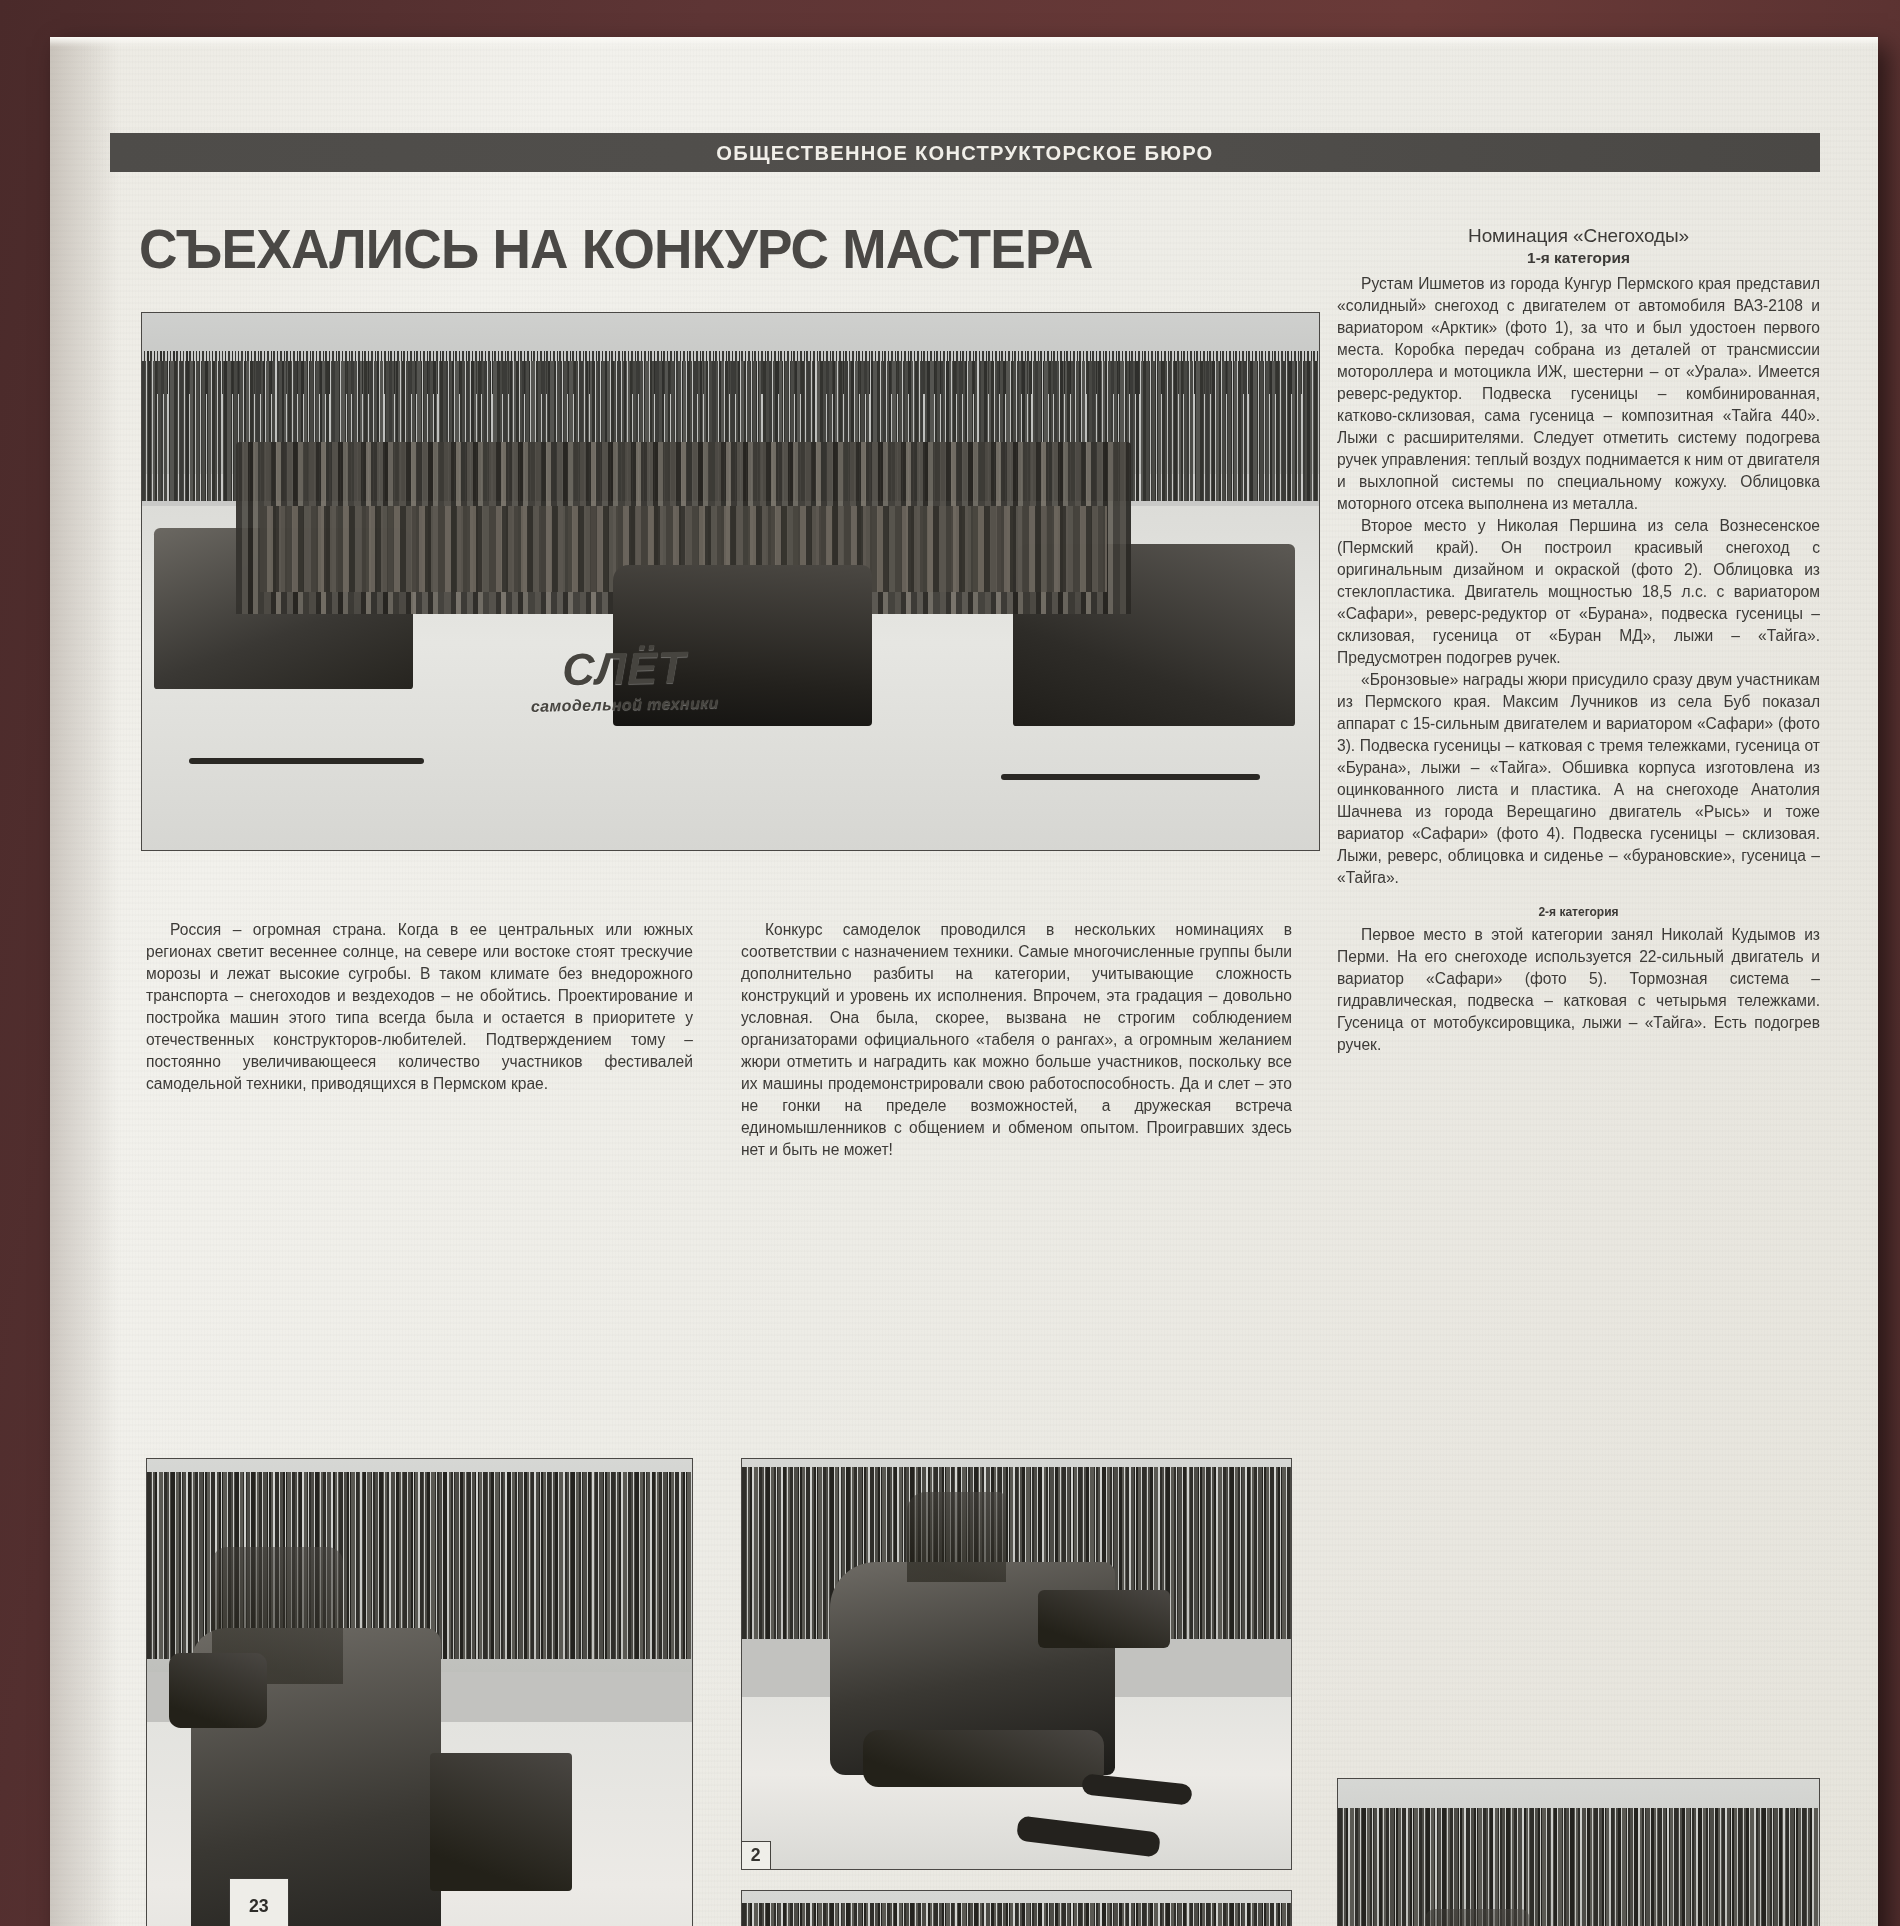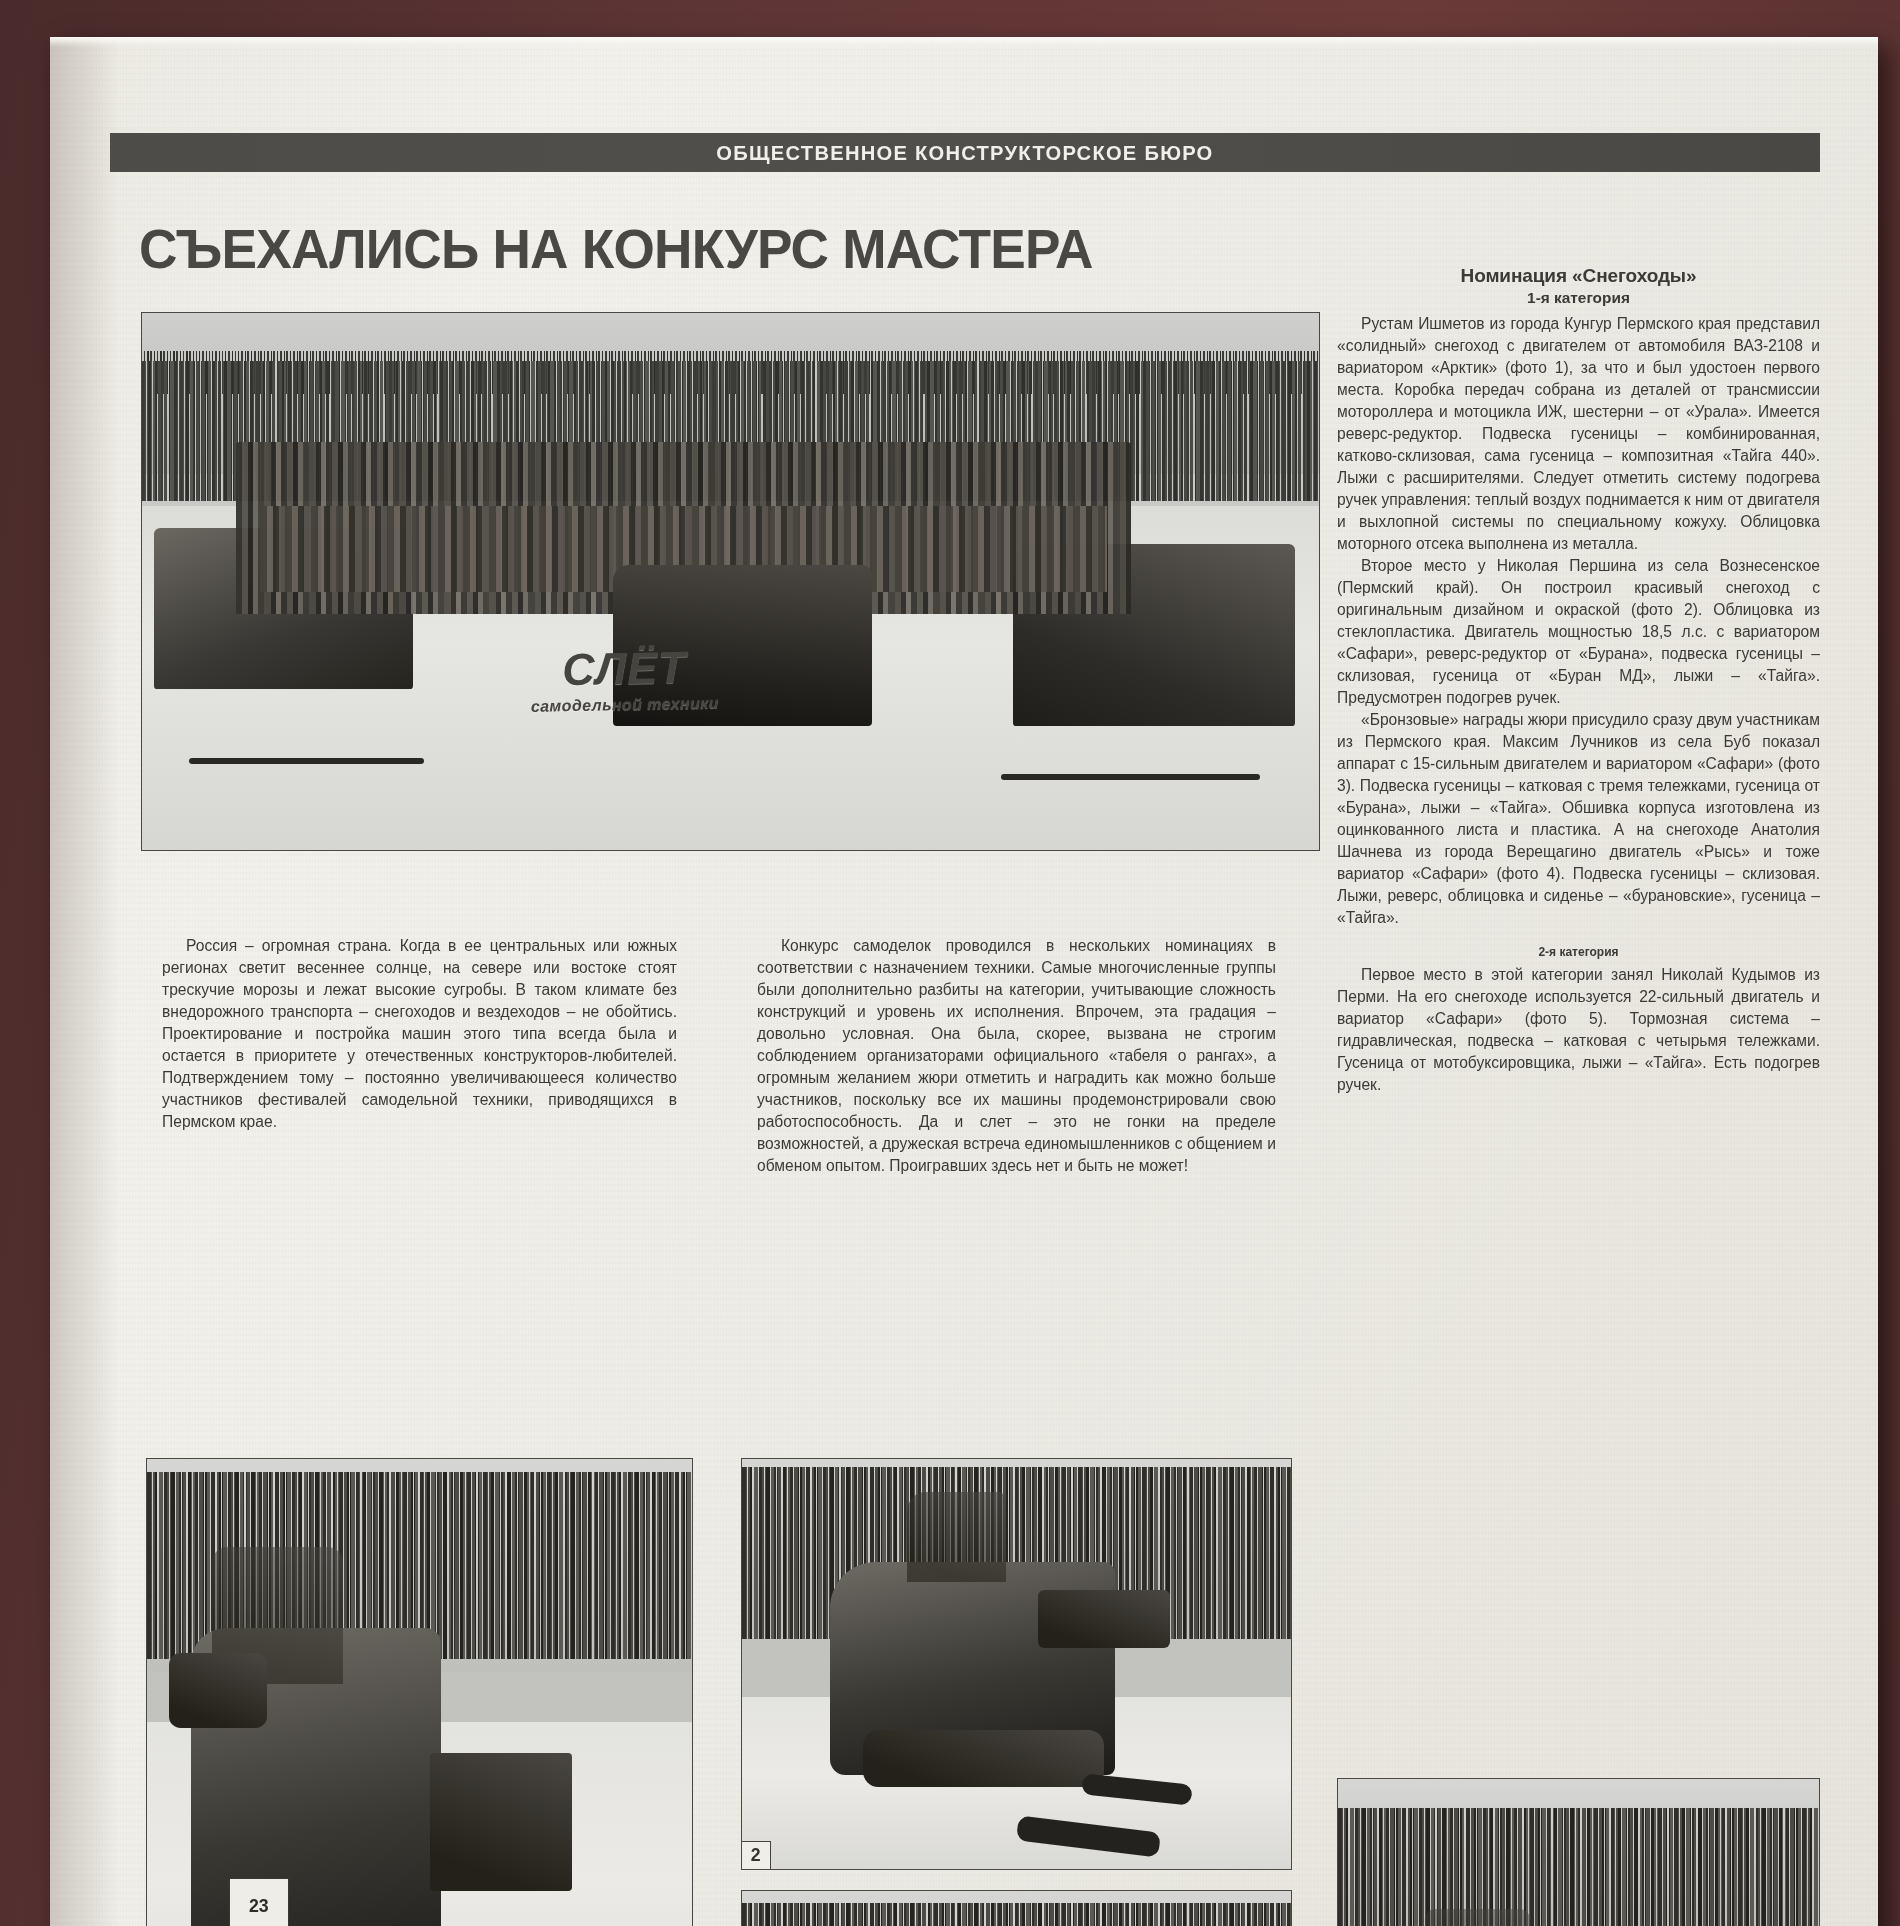--- a/index.html
+++ b/index.html
@@ -174,45 +174,44 @@
   
   .col {
     position: absolute;
     color: #3c3a37;
     font-size: 15.6px;
     line-height: 22px;
     text-align: justify;
     text-justify: inter-word;
     hyphens: manual;
   }
-  .col p { text-indent: 24px; margin: 16px; }
+  .col p { text-indent: 24px; margin: 0; }
   .col p + p { margin-top: 0; }
 
   #col-1 { left: 96px;  top: 882px; width: 547px; }
   #col-2 { left: 691px; top: 882px; width: 551px; }
 
   #col-3 {
     position: absolute;
     left: 1287px; top: 188px; width: 483px;
     color: #3c3a37;
     font-size: 15.6px;
     line-height: 22px;
     text-align: justify;
   }
   #col-3 p { text-indent: 24px; margin: 0; }
 
   .subhead-main {
     display: block;
     text-align: center;
     text-indent: 0 !important;
-    font-weight: bold;
+    font-weight: normal;
     font-size: 19px;
     line-height: 22.3px;
     letter-spacing: -0.1px;
-    margin-top: 40px;
   }
   .subhead-sub {
     display: block;
     text-align: center;
     text-indent: 0 !important;
     font-weight: bold;
     font-size: 15.4px;
     line-height: 21px;
     margin-bottom: 5px;
   }

